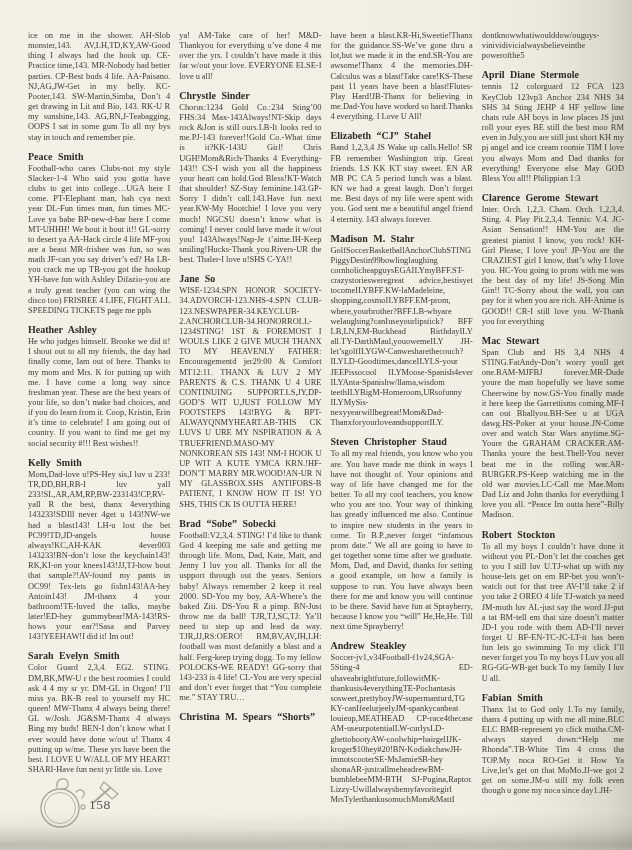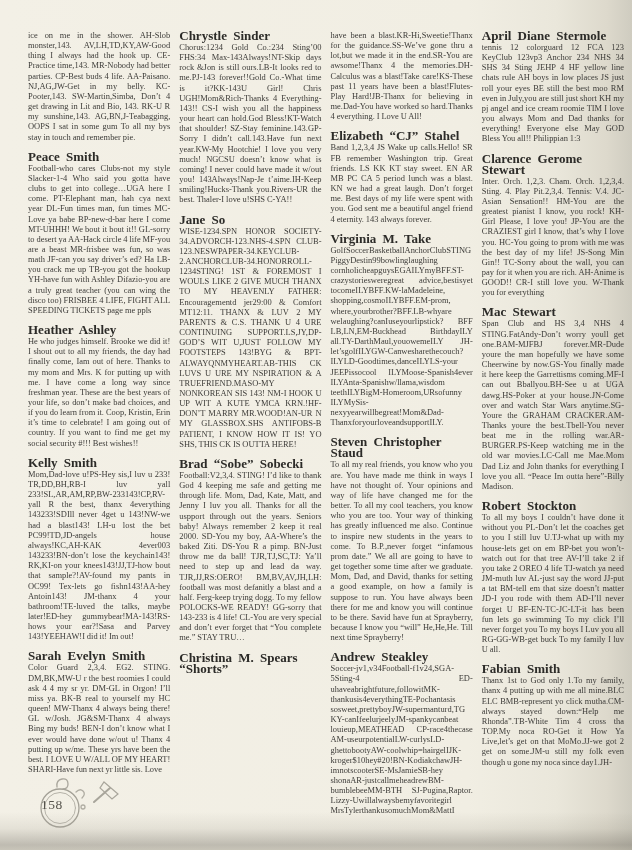--- a/index.html
+++ b/index.html
@@ -26,21 +26,21 @@
     min-width:0;
   }
   .entry-text{
     font-size:8.45px;
     line-height:10.15px;
     text-align:justify;
     word-spacing:-0.2px;
     color:#3c3b38;
   }
   .entry-name{
-    font-size:13px;
+    font-size:10px;
     line-height:11px;
     font-weight:bold;
     word-spacing:3px;
     margin:9px 0 1px 0;
     color:#2c2b28;
   }
   .block:first-child .entry-name{margin-top:0;}
   .page-badge{
     position:absolute;
     left:28px;top:770px;
@@ -48,20 +48,21 @@
   }
   .page-badge svg{position:absolute;left:0;top:0;}
   .page-num{
     position:absolute;
     left:13px;top:27px;
     width:18px;
     text-align:center;
     font-size:13.5px;
     letter-spacing:.5px;
     color:#55534c;
+    padding-left:48px;
   }
 </style>
 </head>
 <body>
 
 <div class="page">
   <div class="cols" id="cols">
       <div class="col">
         <div class="block">
           <div class="entry-text">ice on me in the shower. AH-Slob monster,143. AV,LH,TD,KY,AW-Good thing I always had the hook up. CE-Practice time,143. MR-Nobody had better parties. CP-Best buds 4 life. AA-Paisano. NJ,AG,JW-Get in my belly. KC-Pooter,143. SW-Martin,Simba, Don’t 4 get drawing in Lit and Bio, 143. RK-U R my sunshine,143. AG,BN,J-Teabagging, OOPS I sat in some gum To all my bys stay in touch and remember pie.</div>
@@ -78,20 +79,23 @@
           <div class="entry-name">Kelly Smith</div>
           <div class="entry-text">Mom,Dad-love u!PS-Hey sis,I luv u 233! TR,DD,BH,RB-I luv yall 233!SL,AR,AM,RP,BW-233143!CP,RV-yall R the best, thanx 4everything 143233!SDIll never 4get u 143!NW-we had a blast143! LH-u lost the bet PC99!TD,JD-angels house always!KC,AH-KAK 4ever003 143233!BN-don’t lose the keychain143! RK,KI-on your knees143!JJ,TJ-how bout that sample?!AV-found my pants in OC99! Tex-lets go fishn143!AA-hey Antoin143! JM-thanx 4 your bathroom!TE-luved the talks, maybe later!ED-hey gummybear!MA-143!RS-hows your ear?!Sasa and Parvey 143!YEEHAW!I did it! Im out!</div>
         </div>
         <div class="block">
           <div class="entry-name">Sarah Evelyn Smith</div>
           <div class="entry-text">Color Guard 2,3,4. EG2. STING. DM,BK,MW-U r the best roomies I could ask 4 4 my sr yr. DM-GL in Orgon! I’ll miss ya. BK-B real to yourself my HC queen! MW-Thanx 4 always being there! GL w/Josh. JG&amp;SM-Thanx 4 always Bing my buds! BEN-I don’t know what I ever would have done w/out u! Thanx 4 putting up w/me. These yrs have been the best. I LOVE U W/ALL OF MY HEART! SHARI-Have fun next yr little sis. Love</div>
         </div>
       </div>
       <div class="col">
         <div class="block">
+          <div class="entry-text">ya! AM-Take care of her! M&amp;D-Thankyou for everything u’ve done 4 me over the yrs. I couldn’t have made it this far w/out your love. EVERYONE ELSE-I love u all!</div>
+        </div>
+        <div class="block">
           <div class="entry-name">Chrystle Sinder</div>
           <div class="entry-text">Chorus:1234 Gold Co.:234 Sting’00 FHS:34 Max-143Always!NT-Skip days rock &amp;Jon is still ours.LB-It looks red to me.PJ-143 forever!!Gold Co.-What time is it?KK-143U Girl! Chris UGH!Mom&amp;Rich-Thanks 4 Everything-143!! CS-I wish you all the happiness your heart can hold.God Bless!KT-Watch that shoulder! SZ-Stay feminine.143.GP-Sorry I didn’t call.143.Have fun next year.KW-My Hootchie! I love you very much! NGCSU doesn’t know what is coming! I never could have made it w/out you! 143Always!Nap-Je t’aime.IH-Keep smiling!Hucks-Thank you.Rivers-UR the best. Thaler-I love u!SHS C-YA!!</div>
         </div>
         <div class="block">
           <div class="entry-name">Jane So</div>
           <div class="entry-text">WISE-1234.SPN HONOR SOCIETY-34.ADVORCH-123.NHS-4.SPN CLUB-123.NESWPAPER-34.KEYCLUB-2.ANCHORCLUB-34.HONORROLL-1234STING! 1ST &amp; FOREMOST I WOULS LIKE 2 GIVE MUCH THANX TO MY HEAVENLY FATHER: Encouragementd jer29:00 &amp; Comfort MT12:11. THANX &amp; LUV 2 MY PARENTS &amp; C.S. THANK U 4 URE CONTINUING SUPPORT.LS,JY,DP-GOD’S WIT U,JUST FOLLOW MY FOOTSTEPS 143!BYG &amp; BPT-ALWAYQNMYHEART.AB-THIS CK LUVS U URE MY NSPIRATION &amp; A TRUEFRIEND.MASO-MY NONKOREAN SIS 143! NM-I HOOK U UP WIT A KUTE YMCA KRN.!HF-DON’T MARRY MR.WOOD!AN-UR N MY GLASSBOX.SHS ANTIFOBS-B PATIENT, I KNOW HOW IT IS! YO SHS, THIS CK IS OUTTA HERE!</div>
         </div>
         <div class="block">
           <div class="entry-name">Brad “Sobe” Sobecki</div>
           <div class="entry-text">Football:V2,3,4. STING! I’d like to thank God 4 keeping me safe and getting me through life. Mom, Dad, Kate, Matt, and Jenny I luv you all. Thanks for all the uspport through out the years. Seniors baby! Always remember 2 keep it real 2000. SD-You my boy, AA-Where’s the baked Ziti. DS-You R a pimp. BN-Just throw me da ball! TJR,TJ,SC,TJ: Ya’ll need to step up and lead da way. TJR,JJ,RS:OERO! BM,BV,AV,JH,LH: football was most defanitly a blast and a half. Ferg-keep trying dogg. To my fellow POLOCKS-WE READY! GG-sorry that 143-233 is 4 life! CL-You are very special and don’t ever forget that “You complete me.” STAY TRU…</div>
@@ -102,33 +106,36 @@
       </div>
       <div class="col">
         <div class="block">
           <div class="entry-text">have been a blast.KR-Hi,Sweetie!Thanx for the guidance.SS-We’ve gone thru a lot,but we made it in the end.SR-You are awsome!Thanx 4 the memories.DH-Calculus was a blast!Take care!KS-These past 11 years have been a blast!Flutes-Play Hard!JB-Thanx for believing in me.Dad-You have worked so hard.Thanks 4 everything. I Love U All!</div>
         </div>
         <div class="block">
           <div class="entry-name">Elizabeth “CJ” Stahel</div>
           <div class="entry-text">Band 1,2,3,4 JS Wake up calls.Hello! SR FB remember Washington trip. Great friends. LS KK KT stay sweet. EN AR MB PC CA 5 period lunch was a blast. KN we had a great laugh. Don’t forget me. Best days of my life were spent with you. God sent me a beautiful angel friend 4 eternity. 143 always forever.</div>
         </div>
         <div class="block">
-          <div class="entry-name">Virginia M. Take</div>
+          <div class="entry-name">Madison M. Stahr</div>
           <div class="entry-text">GolfSoccerBasketballAnchorClubSTING PiggyDestin99bowlinglaughing cornholicheapguysEGAILYmyBFF.ST-crazystoriesweregreat advice,bestisyet tocomeILYBFF.KW-laMadeleine, shopping,cosmoILYBFF.EM-prom, where,yourbrother?BFF.LB-whyare welaughing?canIuseyourlipstick? BFF LB,LN,EM-Buckhead BirthdayILY all.TY-DarthMaul,youowemeILY JH-let’sgolfILYGW-Canwesharethecouch? ILYLD-Goodtimes,danceILYLS-your JEEPissocool ILYMoose-Spanish4ever ILYAnta-Spanishw/llama,wisdom teethILYBigM-Homeroom,URsofunny ILYMySis-nexyyearwillbegreat!Mom&amp;Dad-ThanxforyourloveandsupportILY.</div>
         </div>
         <div class="block">
           <div class="entry-name">Steven Christopher Staud</div>
           <div class="entry-text">To all my real friends, you know who you are. You have made me think in ways I have not thought of. Your opinions and way of life have changed me for the better. To all my cool teachers, you know who you are too. Your way of thinking has greatly influenced me also. Continue to inspire new students in the years to come. To B.P.,never forget “infamous prom date.” We all are going to have to get together some time after we graduate. Mom, Dad, and David, thanks for setting a good example, on how a family is suppose to run. You have always been there for me and know you will continue to be there. Savid have fun at Sprayberry, because I know you “will” He,He,He. Till next time Sprayberry!</div>
         </div>
         <div class="block">
           <div class="entry-name">Andrew Steakley</div>
           <div class="entry-text">Soccer-jv1,v34Football-f1v24,SGA-5Sting-4 ED-uhaveabrightfuture,followitMK-thankusis4everythingTE-Pochantasis sosweet,prettyboyJW-supermanturd,TG KY-canIfeelurjeelyJM-spankycanbeat louieup,MEATHEAD CP-race4thecase AM-useurpotentialLW-curlysLD-ghettobootyAW-coolwhip=hairgelIJK-kroger$10hey#20!BN-KodiakchawJH-imnotscooterSE-MsJamieSB-hey shonaAR-justcallmeheadrewBM-bumblebeeMM-BTH SJ-Pugina,Raptor. Lizzy-Uwillalwaysbemyfavoritegirl MrsTylerthankusomuchMom&amp;MattI</div>
         </div>
       </div>
       <div class="col">
+        <div class="block">
+          <div class="entry-text">dontknowwhatiwoulddow/ouguys-vinividivicialwaysbelieveinthe powerofthe5</div>
+        </div>
         <div class="block">
           <div class="entry-name">April Diane Stermole</div>
           <div class="entry-text">tennis 12 colorguard 12 FCA 123 KeyClub 123vp3 Anchor 234 NHS 34 SHS 34 Sting JEHP 4 HF yellow line chats rule AH boys in low places JS just roll your eyes BE still the best moo RM even in July,you are still just short KH my pj angel and ice cream roomie TIM I love you always Mom and Dad thanks for everything! Everyone else May GOD Bless You all!! Philippian 1:3</div>
         </div>
         <div class="block">
           <div class="entry-name">Clarence Gerome Stewart</div>
           <div class="entry-text">Inter. Orch. 1,2,3. Cham. Orch. 1,2,3,4. Sting. 4. Play Pit.2,3,4. Tennis: V.4. JC-Asian Sensation!! HM-You are the greatest pianist I know, you rock! KH-Girl Please, I love you! JP-You are the CRAZIEST girl I know, that’s why I love you. HC-You going to prom with me was the best day of my life! JS-Song Min Gin!! TC-Sorry about the wall, you can pay for it when you are rich. AH-Anime is GOOD!! CR-I still love you. W-Thank you for everything</div>
         </div>
         <div class="block">
           <div class="entry-name">Mac Stewart</div>

